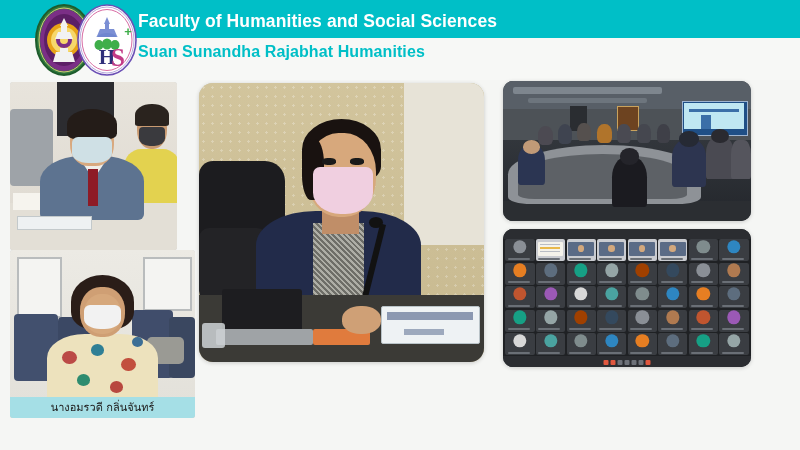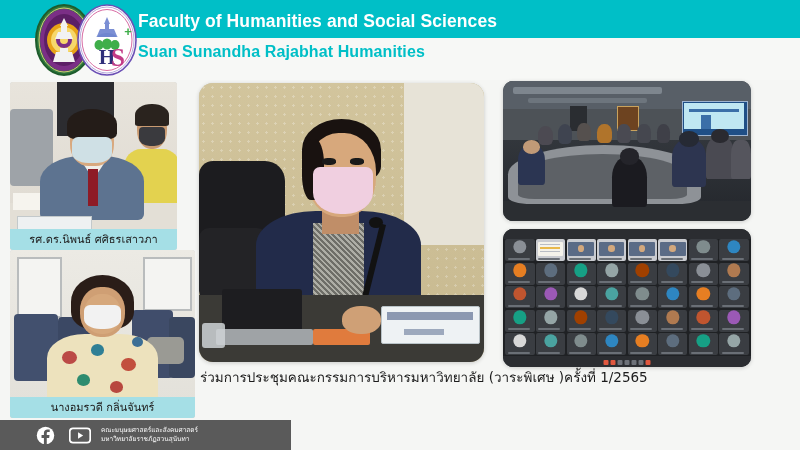--- a/index.html
+++ b/index.html
@@ -235,21 +235,20 @@
     <div class="ph lt-desk"></div>
       <div class="ph lt-paper"></div>
     <div class="ph lt-body"></div>
       <div class="ph lt-shirt"></div>
       <div class="ph lt-tie"></div>
     <div class="ph lt-head"></div>
       <div class="ph lt-hair"></div>
       <div class="ph lt-mask"></div>
     <div class="ph lt-nameplate"></div>
   </div>
-  <div class="caption">รศ.ดร.นิพนธ์ ศศิธรเสาวภา</div>
 </div>
 
 <div class="card" id="card-left-bottom">
   <div class="photo">
     <div class="ph lb-wall"></div>
       <div class="ph lb-win"></div>
       <div class="ph lb-win2"></div>
     <div class="ph lb-ch1"></div>
       <div class="ph lb-ch2"></div>
       <div class="ph lb-ch3"></div>
@@ -517,43 +516,24 @@
         <i class="g"></i>
         <i class="g"></i>
         <i class="g"></i>
         <i class="g"></i>
         <i></i>
     </div>
   </div>
 </div>
 
 <div class="title-block">
-  <div class="title-sub">ร่วมการประชุมคณะกรรมการบริหารมหาวิทยาลัย (วาระพิเศษ )ครั้งที่ 1/2565</div>
 </div>
 
 <div class="footer">
 
-  <div class="fseg" style="width:255px;padding-left:36px;">
-    <div class="f-icon">
-      <svg width="19" height="19" viewBox="0 0 24 24">
-        <circle cx="12" cy="12" r="11" fill="#ffffff"></circle>
-        <path d="M13.6 24v-9h3l.5-3.5h-3.5V9.3c0-1 .3-1.7 1.8-1.7h1.9V4.5C16.9 4.4 15.8 4.3 14.5 4.3c-2.7 0-4.5 1.6-4.5 4.6v2.6H7v3.5h3V24z" fill="#5a5a5a"></path>
-      </svg>
-    </div>
-    <div class="f-icon" style="margin-left:14px;">
-      <svg width="22" height="17" viewBox="0 0 28 20">
-        <rect x="1" y="1" width="26" height="18" rx="4" fill="none" stroke="#ffffff" stroke-width="2.2"></rect>
-        <path d="M11.5 6 L18 10 L11.5 14 Z" fill="#ffffff"></path>
-      </svg>
-    </div>
-    <div class="f-thai">
-      <div>คณะมนุษยศาสตร์และสังคมศาสตร์</div>
-      <div>มหาวิทยาลัยราชภัฏสวนสุนันทา</div>
-    </div>
-  </div>
 
   <div class="fsep"></div>
 
 
   <div class="fsep"></div>
 
 
   <div class="fsep"></div>
 
 

